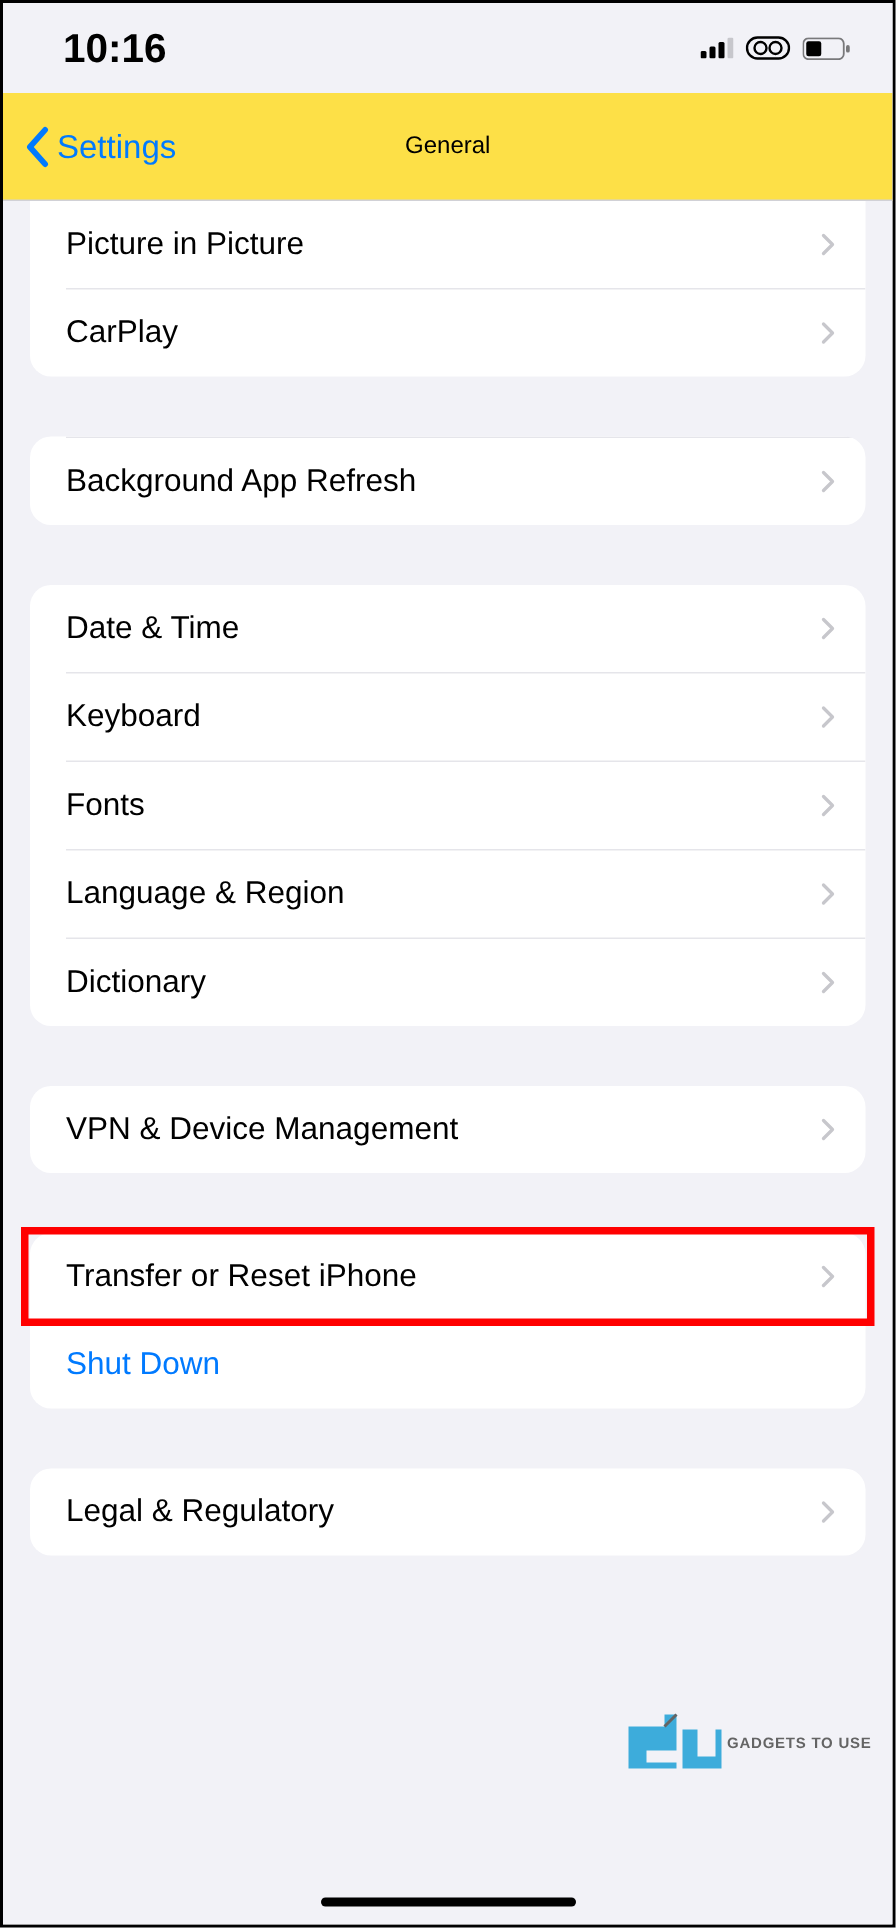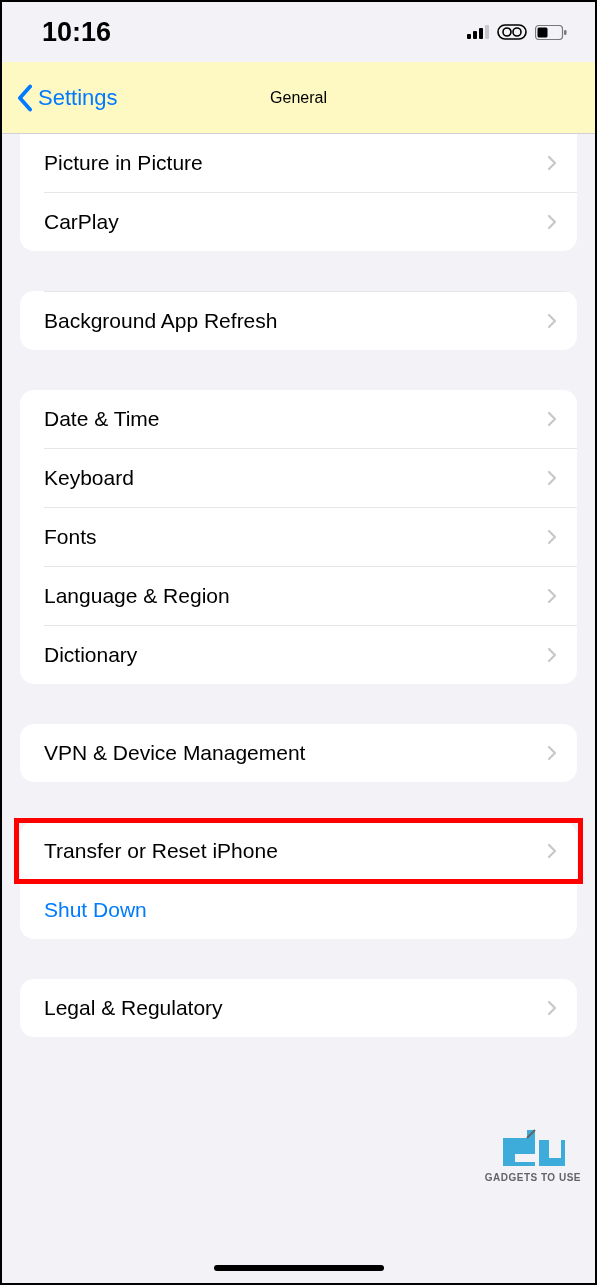--- a/index.html
+++ b/index.html
@@ -39,21 +39,21 @@
     .status-icons {
       display: flex;
       align-items: center;
       gap: 8px;
     }
     .nav-bar {
       height: 72px;
       display: flex;
       align-items: center;
       position: relative;
-      background: #fef9c3;
+      background: #fde047;
       border-bottom: 1px solid #d1d1d6;
     }
     .nav-back {
       display: flex;
       align-items: center;
       gap: 4px;
       color: #007aff;
       font-size: 22px;
       padding-left: 14px;
       cursor: pointer;
@@ -131,21 +131,21 @@
       width: 170px;
       height: 6px;
       background: #000;
       border-radius: 3px;
     }
     .watermark {
       position: absolute;
       right: 14px;
       bottom: 100px;
       display: flex;
-      flex-direction: column;
+      flex-direction: row;
       align-items: center;
       opacity: 0.9;
       z-index: 5;
     }
     .watermark-logo {
       display: flex;
       align-items: center;
     }
     .watermark-text {
       font-size: 10px;

